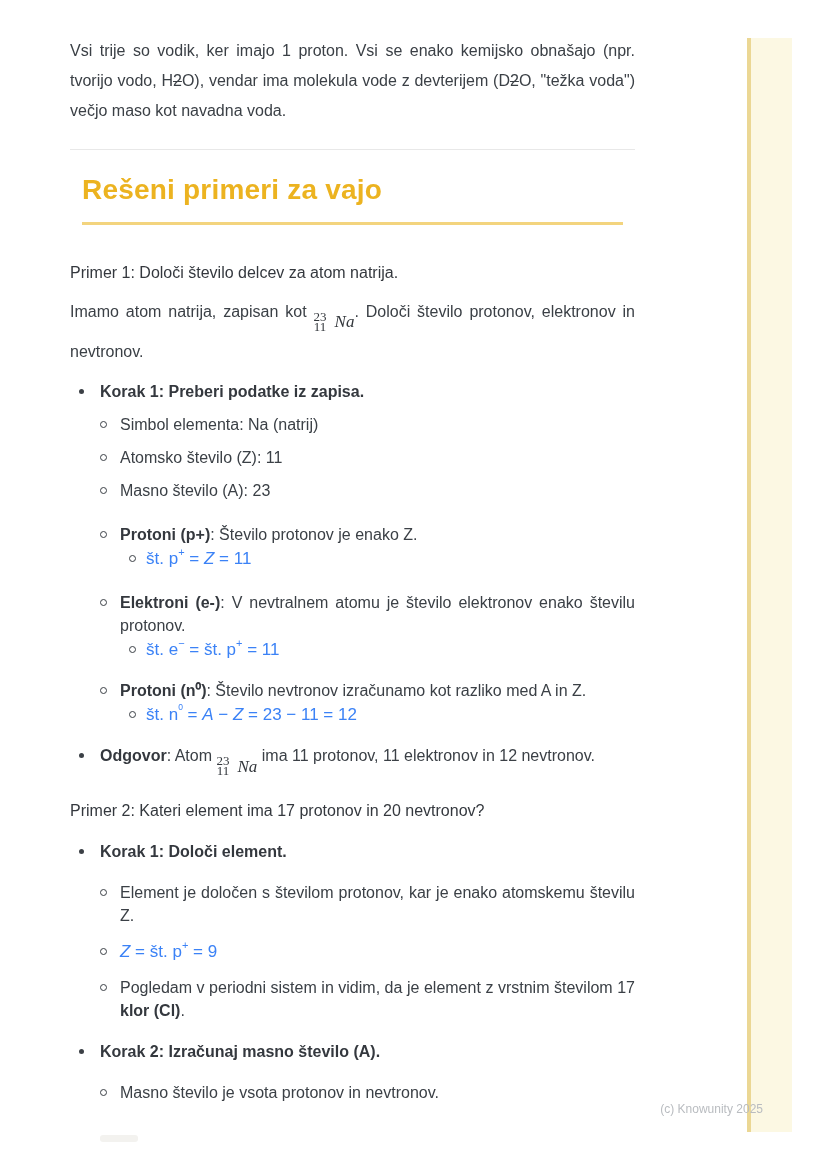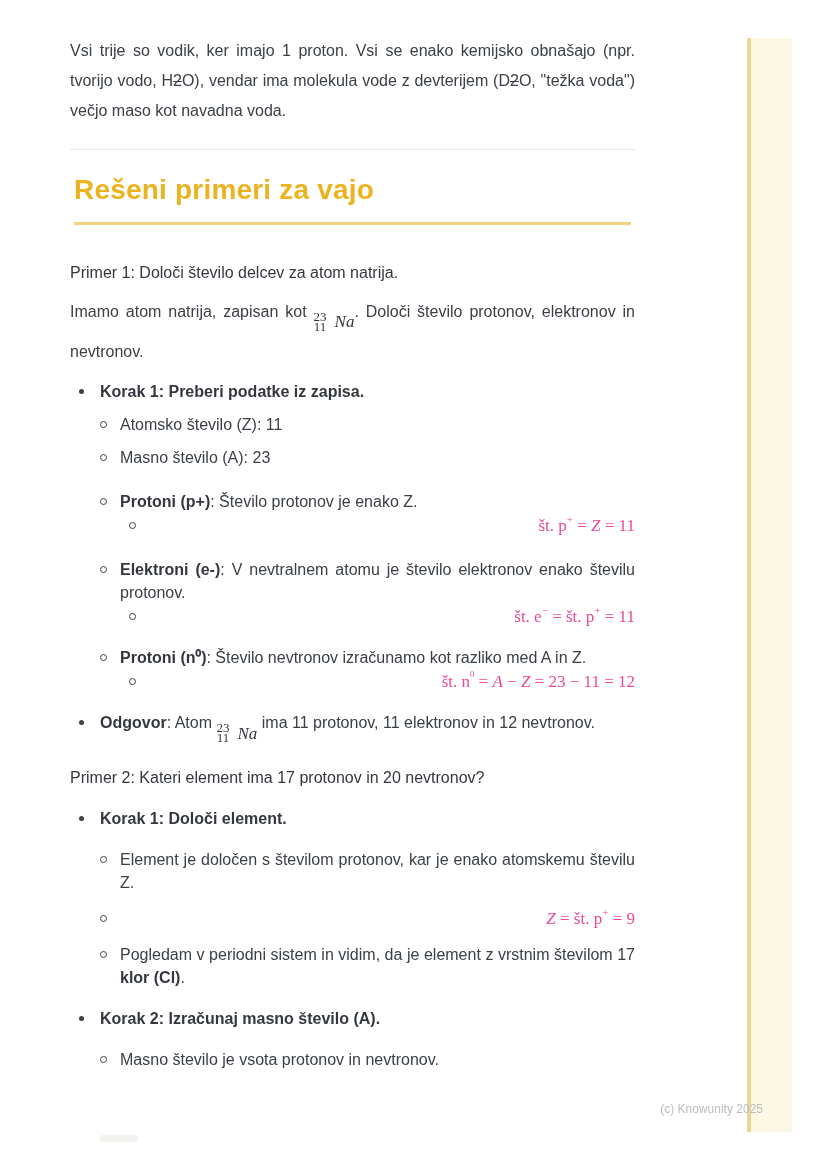--- a/index.html
+++ b/index.html
@@ -16,21 +16,21 @@
   }
   .para{
     font-size:16px;line-height:30px;text-align:justify;margin:0;
   }
   .strike{text-decoration:line-through;}
   .divider{
     border:none;border-top:1px solid #e8e8e8;margin:23px 0 0;height:0;
   }
   .section-title{
     font-size:28px;line-height:36px;font-weight:bold;color:#ecb320;
-    margin:22px 4px 0;padding-bottom:14px;border-bottom:3px solid #f3d47e;
+    margin:22px 12px 0;padding-bottom:14px;border-bottom:3px solid #f3d47e;
     letter-spacing:.2px;
   }
   .bold-head{
     font-size:16px;line-height:23px;font-weight:normal;margin:0;color:#34383e;
   }
   .li{
     position:relative;font-size:16px;line-height:23px;text-align:justify;margin:0;
   }
   .li.bold{font-weight:bold;color:#34383e;}
   .l1{padding-left:30px;}
@@ -41,22 +41,22 @@
     background:#3b4046;
   }
   .circ{
     position:absolute;top:8px;width:5px;height:5px;border-radius:50%;
     border:1.5px solid #3b4046;background:transparent;
   }
   .l2 > .circ{left:30px;}
   .l3 > .circ{left:59px;}
   .blabel{font-weight:bold;color:#34383e;}
   .math{
-    font-family:Liberation Serif, serif;font-size:17px;color:#ec4899;
-    text-align:right;
+    font-family:Liberation Sans, sans-serif;font-size:17px;color:#3b82f6;
+    text-align:left;
   }
   .math .it{font-style:italic;}
   .math sup{font-size:11px;line-height:0;position:relative;top:-1px;}
   .math sup.tiny{font-size:8.5px;top:-3px;}
   .nuclide{
     display:inline-flex;align-items:center;vertical-align:-4px;
     font-family:"Liberation Serif",serif;white-space:nowrap;
   }
   .nstack{
     display:inline-flex;flex-direction:column;align-items:center;
@@ -96,20 +96,21 @@
   <p class="para mt-sm"><span>Imamo atom natrija, zapisan kot </span><span class="nuclide">
         <span class="nstack">
           <span>23</span>
           <span>11</span>
         </span>
         <span class="nsym">Na</span>
       </span><span>. Določi število protonov, elektronov in nevtronov.</span></p>
 
   <div class="li l1 bold mt-sm"><span class="dot"></span><span>Korak 1: Preberi podatke iz zapisa.</span></div>
 
+  <div class="li l2 mt-xs"><span class="circ"></span><span>Simbol elementa: Na (natrij)</span></div>
   <div class="li l2 mt-xs"><span class="circ"></span><span>Atomsko število (Z): 11</span></div>
   <div class="li l2 mt-xs"><span class="circ"></span><span>Masno število (A): 23</span></div>
 
 
   <div class="li l2 mt-lg"><span class="circ"></span><span class="blabel">Protoni (p+)</span><span>: Število protonov je enako Z.</span></div>
   <div class="li l3 math mt0"><span class="circ"></span><span>št. p</span><sup>+</sup><span> = </span><span class="it">Z</span><span> = 11</span></div>
 
   <div class="li l2 mt-lg"><span class="circ"></span><span class="blabel">Elektroni (e-)</span><span>: V nevtralnem atomu je število elektronov enako številu protonov.</span></div>
   <div class="li l3 math mt0"><span class="circ"></span><span>št. e</span><sup>−</sup><span> = št. p</span><sup>+</sup><span> = 11</span></div>
 

